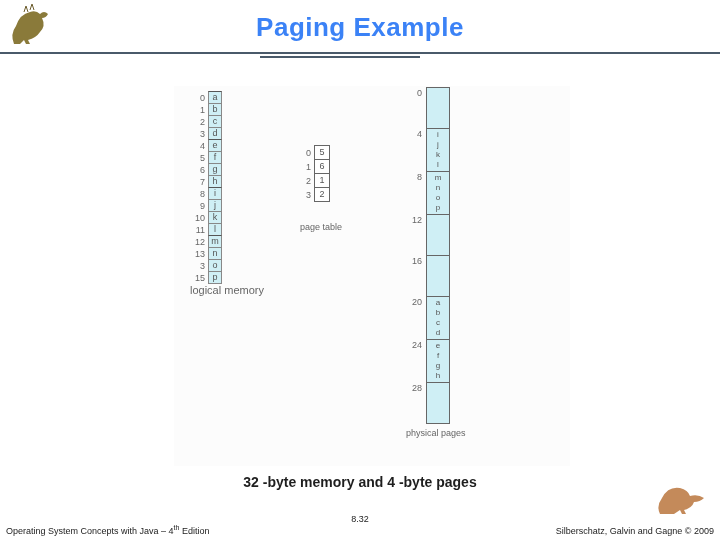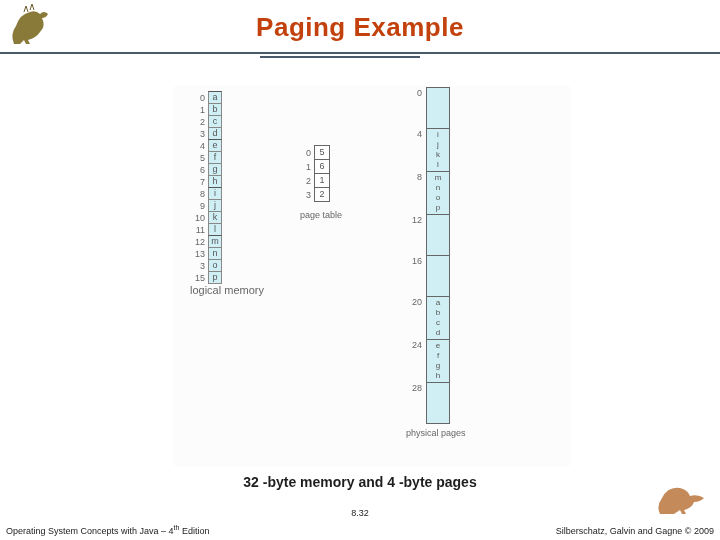--- a/index.html
+++ b/index.html
@@ -1,45 +1,45 @@
 <!DOCTYPE html>
 <html><head>
 <meta charset="utf-8">
 <style>
   * { box-sizing: border-box; margin: 0; padding: 0; }
   body { width: 720px; height: 540px; font-family: Arial, sans-serif; background: #fff; position: relative; overflow: hidden; }
   .header { position: relative; height: 56px; }
-  .title { text-align: center; font-size: 26px; font-weight: bold; color: #c2410c; padding-top: 12px; letter-spacing: 0.5px; }
+  .title { text-align: center; font-size: 26px; font-weight: bold; color: #3b82f6; padding-top: 12px; letter-spacing: 0.5px; }
   .hr1 { position: absolute; left: 0; right: 0; top: 52px; height: 2px; background: #4a5a6a; }
   .hr2 { position: absolute; left: 260px; right: 300px; top: 56px; height: 2px; background: #4a5a6a; }
   .dino-left { position: absolute; left: 6px; top: 4px; width: 54px; height: 44px; }
   .dino-right { position: absolute; right: 6px; bottom: 22px; width: 60px; height: 40px; }
   .stage { position: absolute; left: 174px; top: 86px; width: 396px; height: 380px; background: #fcfcfc; }
   .logical { position: absolute; left: 16px; top: 6px; }
   .lm-row { display: flex; height: 12px; }
   .lm-idx { width: 18px; font-size: 9px; color: #666; text-align: right; padding-right: 3px; line-height: 12px; }
   .lm-cell { width: 14px; border: 1px solid #888; background: #cfeff5; font-size: 9px; text-align: center; line-height: 11px; margin-top: -1px; color: #555; }
   .lm-row:nth-child(4n+1) .lm-cell { border-top: 1px solid #555; }
   .lm-label { font-size: 11px; color: #666; text-align: center; }
   .ptable { position: absolute; left: 126px; top: 60px; }
   .pt-row { display: flex; height: 14px; }
   .pt-idx { width: 14px; font-size: 9px; color: #666; text-align: right; padding-right: 3px; line-height: 14px; }
   .pt-cell { width: 16px; border: 1px solid #666; font-size: 9px; text-align: center; line-height: 13px; margin-top: -1px; color: #555; background: #fff; }
-  .pt-label { font-size: 9px; color: #666; text-align: center; margin-top: 8px; }
+  .pt-label { font-size: 9px; color: #666; text-align: center; margin-top: 20px; }
   .physical { position: absolute; left: 230px; top: 2px; }
   .pm-block { display: flex; }
   .pm-idx { width: 22px; font-size: 9px; color: #666; text-align: right; padding-right: 4px; line-height: 10px; }
   .pm-frame { width: 24px; border: 1px solid #666; margin-top: -1px; padding: 1px 0; background: #cfeff5; }
   .pm-frame.empty { height: 42px; }
   .pm-cell { height: 10px; font-size: 8px; text-align: center; line-height: 10px; color: #555; }
   .pm-label { font-size: 9px; color: #666; margin-top: 4px; margin-left: 2px; }
   .caption { position: absolute; left: 0; right: 0; top: 474px; text-align: center; font-size: 14px; font-weight: bold; color: #1e1e1e; }
   .footer { position: absolute; left: 0; right: 0; bottom: 4px; height: 16px; font-size: 9px; color: #222; }
   .foot-left { position: absolute; left: 6px; bottom: 0; }
-  .foot-center { position: absolute; left: 50%; transform: translateX(-50%); bottom: 18px; }
+  .foot-center { position: absolute; left: 50%; transform: translateX(-50%); bottom: 12px; }
   .foot-right { position: absolute; right: 6px; bottom: 0; }
   sup { font-size: 7px; }
 </style>
 </head>
 <body>
 
 <div class="header">
   <div class="dino-left">
     <svg viewBox="0 0 54 44">
         <path d="M8 40 Q4 30 10 22 Q14 10 24 8 Q30 6 34 10 Q38 6 42 10 Q40 14 36 14 Q40 22 34 28 Q30 34 22 36 L24 40 L20 40 L18 36 L14 40 Z" fill="#8a7a3a"></path>

